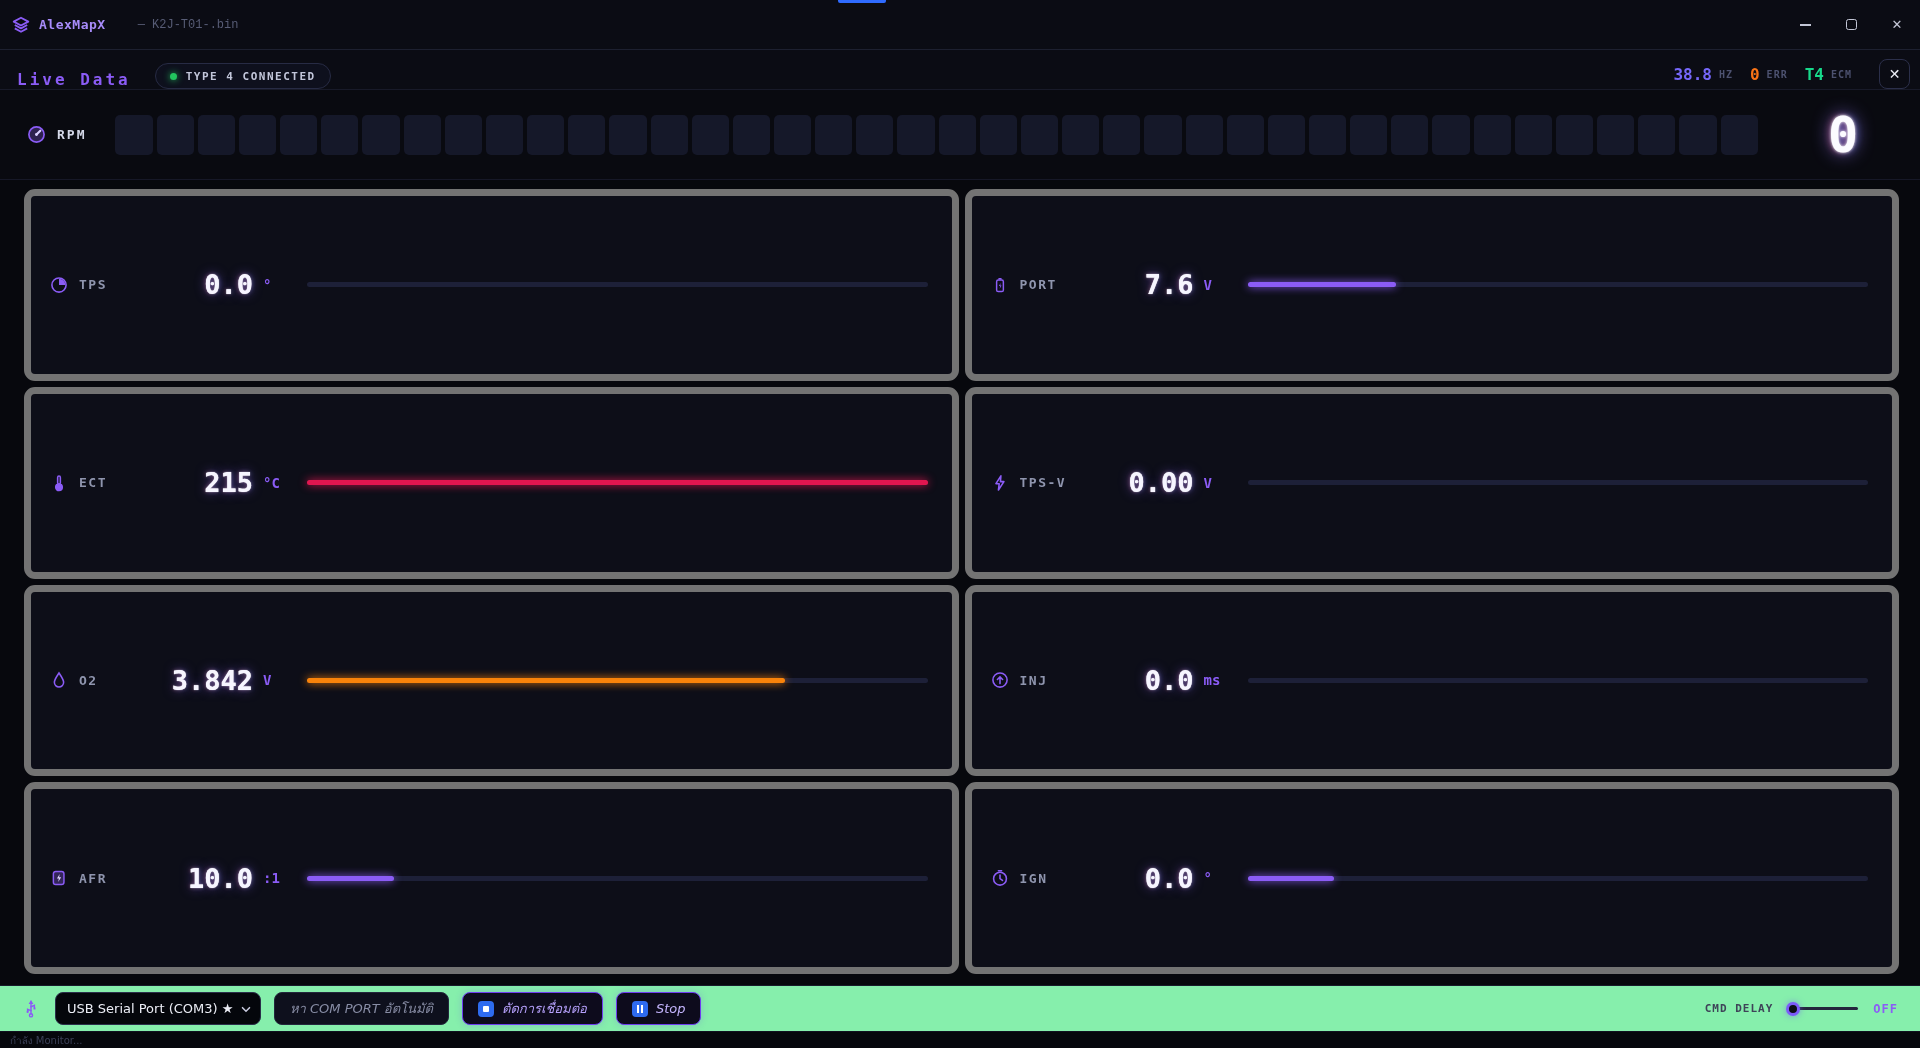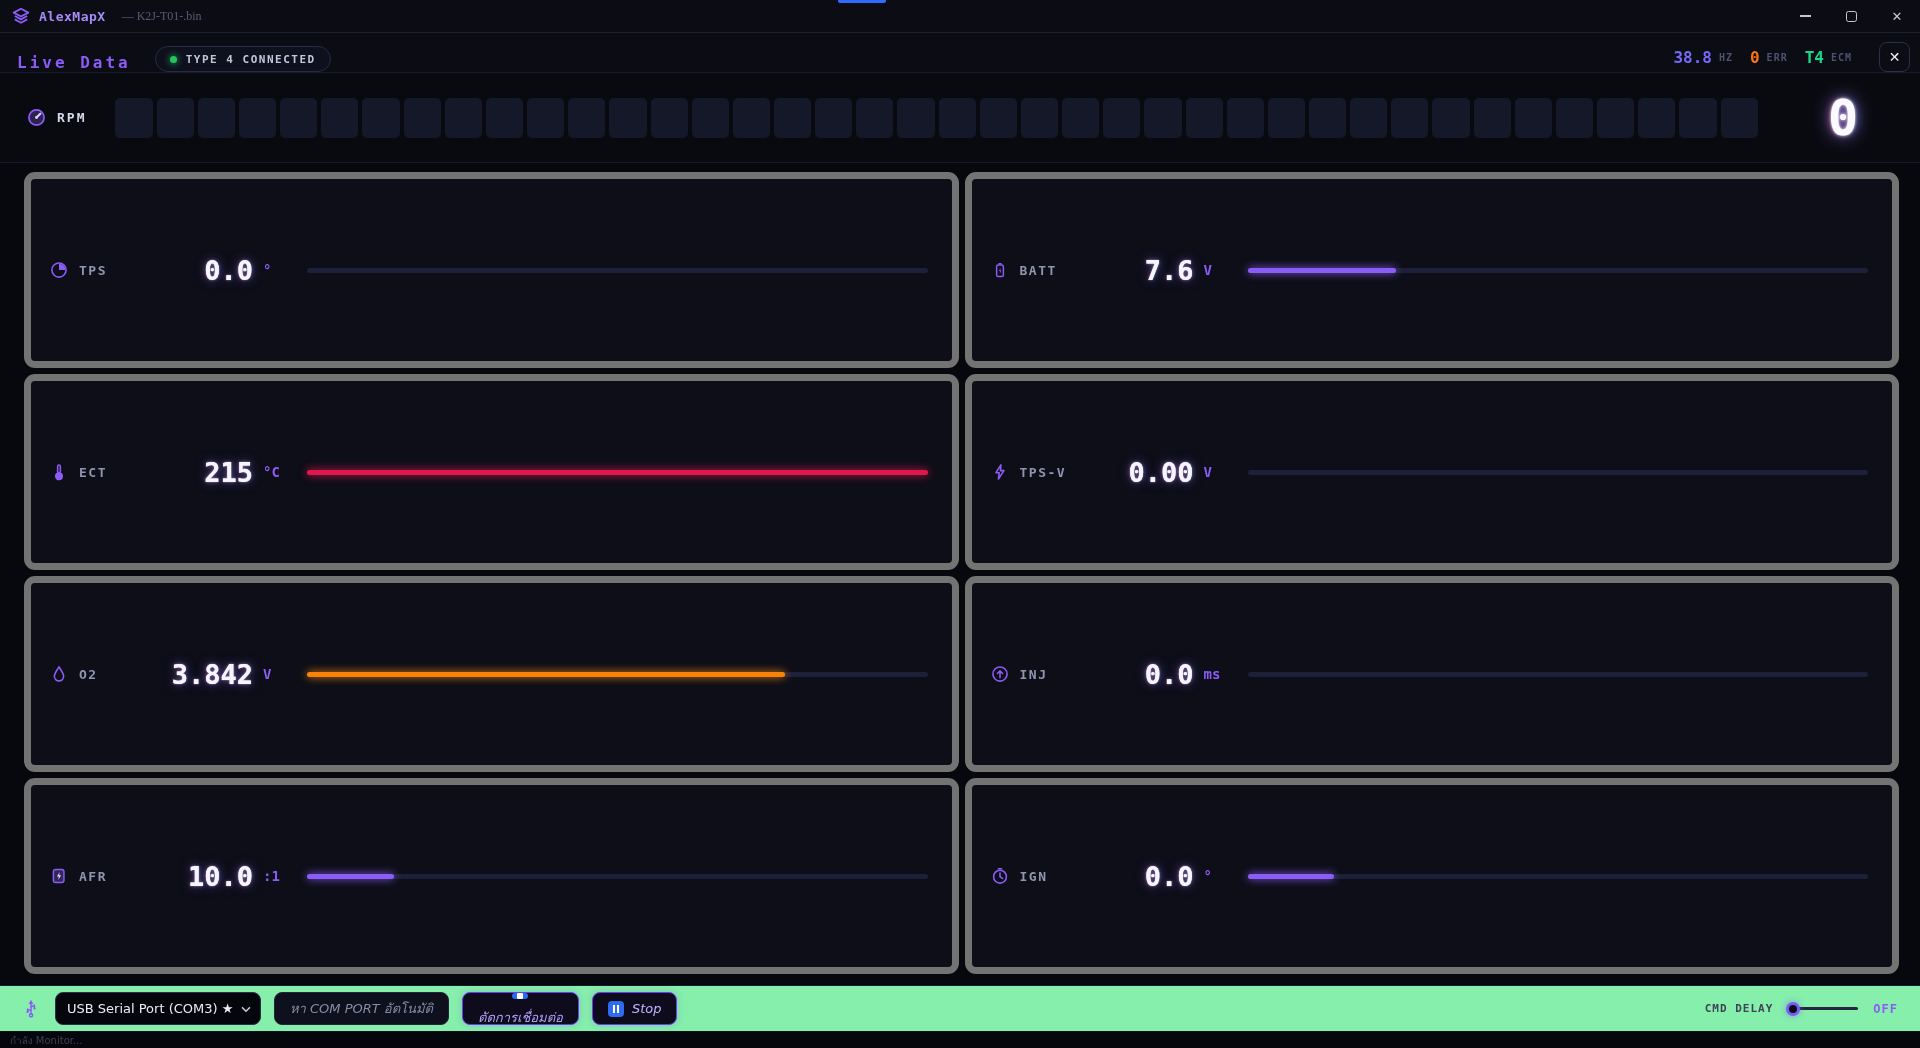--- a/index.html
+++ b/index.html
@@ -6,25 +6,25 @@
   html,body { width:1920px; height:1048px; overflow:hidden; }
   body {
     background:#07080d;
     font-family:"DejaVu Sans Mono", monospace;
     color:#cfd2e4;
     display:flex; flex-direction:column;
   }
   .top-accent{ position:absolute; left:838px; top:0; width:48px; height:3px; background:#2f6bff; border-radius:0 0 2px 2px; z-index:50;}
 
   
-  .titlebar{ height:33px; flex:none; background:#0b0c14; border-bottom:1px solid #1d2030;
+  .titlebar{ height:50px; flex:none; background:#0b0c14; border-bottom:1px solid #1d2030;
     display:flex; align-items:center; padding-left:12px;}
   .logo{ width:18px; height:18px; margin-right:9px; flex:none;}
   .app-name{ color:#a78bfa; font-weight:bold; font-size:13px; letter-spacing:.5px;}
-  .file-name{ color:#575c75; font-size:12px; margin-left:16px; font-family:Liberation Serif, serif;}
+  .file-name{ color:#575c75; font-size:12px; margin-left:32px; font-family:Liberation Mono, monospace;}
   .win-controls{ margin-left:auto; display:flex; height:100%;}
   .win-btn{ width:46px; height:100%; display:flex; align-items:center; justify-content:center; color:#c3c6d6; cursor:default;}
   .glyph-min{ width:11px; height:2px; background:#c3c6d6;}
   .glyph-max{ width:11px; height:11px; border:1.5px solid #c3c6d6; border-radius:2.5px;}
   .glyph-close{ font-size:13px; font-family:"DejaVu Sans", sans-serif;}
 
   
   .subheader{ height:40px; flex:none; background:#0b0c14; border-bottom:1px solid #181a29;
     display:flex; align-items:flex-end; padding:0 10px 0 17px;}
   .page-title{ color:#8b5cf6; font-weight:bold; font-size:16px; letter-spacing:3px;}
@@ -66,21 +66,21 @@
   .footer{ height:46px; flex:none; background:#86efac; border-top:1px solid #191b2b;
     display:flex; align-items:center; padding:0 22px;}
   .usb-icon{ width:18px; height:18px; flex:none;}
   .port-select{ margin-left:15px; width:206px; height:33px; background:#04060b; border:1px solid #2b2f4a; border-radius:8px;
     display:flex; align-items:center; padding:0 11px; gap:6px; cursor:default;}
   .port-text{ font-size:13px; color:#eceef6; font-family:"DejaVu Sans", sans-serif; white-space:nowrap;}
   .chev{ margin-left:auto; flex:none;}
   .btn{ height:33px; border-radius:8px; display:flex; align-items:center; gap:8px; padding:0 15px;
     font-size:13px; font-family:"DejaVu Sans", sans-serif; cursor:default;font-style:italic;}
   .btn-auto{ margin-left:13px; border:1px solid #23273c; background:#0e101d; color:#878ca4;}
-  .btn-disc{ margin-left:13px; border:1px solid #6d3ef0; background:#0d0b1c; color:#b5a0fb; box-shadow:0 0 7px rgba(109,62,240,.25);flex-direction:column;}
+  .btn-disc{ margin-left:13px; border:1px solid #6d3ef0; background:#0d0b1c; color:#b5a0fb; box-shadow:0 0 7px rgba(109,62,240,.25);}
   .btn-stop{ margin-left:13px; border:1px solid #6d3ef0; background:#0d0b1c; color:#c4b5fd; box-shadow:0 0 7px rgba(109,62,240,.25);}
   .blue-ic{ width:16px; height:16px; border-radius:4px; background:#2e6bf0; display:flex; align-items:center; justify-content:center;}
   .sq{ width:6px; height:6px; background:#fff; border-radius:1px;}
   .pause{ display:flex; gap:2px;} .pause i{ width:2px; height:8px; background:#fff; display:block;}
   .cmd-group{ margin-left:auto; display:flex; align-items:center;justify-content:center;}
   .cmd-label{ font-size:11px; font-weight:bold; letter-spacing:1px; color:#3e4358;}
   .slider{ margin-left:13px; width:72px; height:14px; position:relative; display:flex; align-items:center;}
   .slider-track{ position:absolute; left:4px; right:0; height:3px; background:#23263c; border-radius:2px;}
   .slider-knob{ position:absolute; left:0; width:14px; height:14px; border-radius:50%; border:3.5px solid #7b5bf8; background:#0b0c13; box-shadow:0 0 6px rgba(124,92,250,.6);}
   .cmd-value{ margin-left:15px; font-size:12px; font-weight:bold; letter-spacing:1px; color:#8b5cf6;}
@@ -259,21 +259,21 @@
   <div class="col" id="col-right">
       <div class="panel">
       <div class="grow">
         <span class="gicon">
             <svg viewBox="0 0 16 16" width="18" height="18" fill="none" stroke="#8b5cf6" stroke-width="1.3">
               <rect x="5" y="3.6" width="6" height="10.2" rx="1.4"></rect>
               <rect x="6.5" y="1.7" width="3" height="1.5" rx="0.6" fill="#8b5cf6" stroke="none"></rect>
               <path d="M8.5 6.2 L7 8.9 h1.2 L7.7 11.4 l1.7 -3 H8.3 Z" fill="#8b5cf6" stroke="none"></path>
             </svg>
           </span>
-        <span class="glabel">BATT</span>
+        <span class="glabel">PORT</span>
         <span class="gvalue">7.6</span>
         <span class="gunit">V</span>
         <div class="gtrack">
             <div class="gfill" style="width:24%;background:#8b5cf6;box-shadow:0 0 9px #8b5cf6"></div>
           </div>
       </div>
     </div>
       <div class="panel">
       <div class="grow">
         <span class="gicon">

